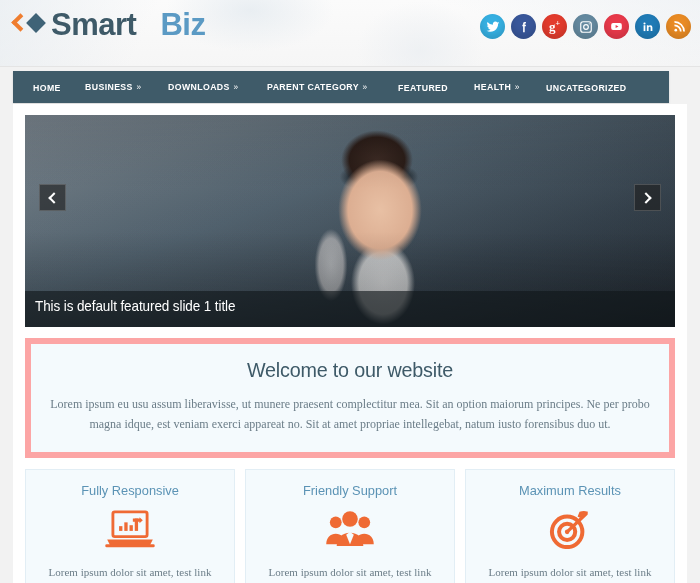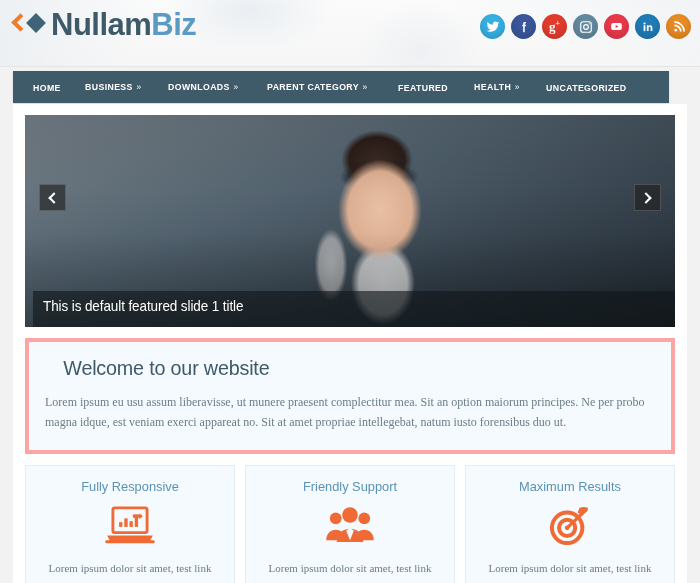--- a/index.html
+++ b/index.html
@@ -35,21 +35,21 @@
     width: 13px; height: 13px;
     border-left: 4px solid #ef7d2f; border-bottom: 4px solid #ef7d2f;
     transform: rotate(45deg);
   }
   .logo-diamond {
     position: absolute; left: 15px; top: 5px;
     width: 14px; height: 14px; background: #3f6377;
     transform: rotate(45deg);
   }
   .logo-smart { color: #3e5a68; }
-  .logo-biz { color: #5b9ac4; }
+  .logo-biz { color: #5b9ac4; margin-left: 24px; }
 
   .social { position: absolute; right: 9px; top: 14px; display: flex; gap: 6px; }
   .soc {
     width: 25px; height: 25px; border-radius: 50%;
     display: flex; align-items: center; justify-content: center;
     color: #fff; font-size: 12px; font-weight: bold;
     box-shadow: inset 0 -4px 7px rgba(0,0,0,0.13);
     cursor: pointer;
   }
   .soc svg { display: block; }
@@ -100,21 +100,21 @@
       linear-gradient(90deg, #4a4a48 0%, #5d6a72 22%, #8d9aa2 48%, #6f7e89 72%, #8e9aa3 100%);
     filter: blur(0.2px);
   }
   .slide-photo::after {
     content: ""; position: absolute; inset: 0;
     background:
       linear-gradient(180deg, rgba(0,0,0,0.10) 0%, rgba(0,0,0,0) 35%),
       linear-gradient(0deg, rgba(0,0,0,0.28) 0%, rgba(0,0,0,0) 45%);
   }
   .slider-caption {
-    position: absolute; left: 8px; right: 0; bottom: 0;
+    position: absolute; left: 0; right: 0; bottom: 0;
     background: rgba(16,22,26,0.62);
     padding: 7px 10px 9px 10px;
     color: #fff;
   }
   .slide-title {
     font-size: 14.5px; font-weight: normal; letter-spacing: -0.1px;
     margin-bottom: 4px; color: #ffffff;
     font-family: "Liberation Sans", sans-serif;
     transform: scaleX(0.93); transform-origin: left center;
   }
@@ -136,22 +136,22 @@
   .arrow-glyph {
     width: 8px; height: 8px;
     border-top: 2px solid #fff; border-right: 2px solid #fff;
   }
   .prev .arrow-glyph { transform: rotate(-135deg); margin-left: 3px; }
   .next .arrow-glyph { transform: rotate(45deg); margin-right: 3px; }
 
   
   .welcome {
     margin-top: 11px; width: 650px;
-    background: #f4fafd; border: 4px solid #fca5a5;
-    padding: 14px 16px 18px 16px; text-align: left;
+    background: #f4fafd; border: 6px solid #fca5a5;
+    padding: 14px 16px 18px 16px; text-align: center;
   }
   .welcome-title {
     color: #3e5a68; font-size: 21px; font-weight: normal;
     margin-bottom: 12px; letter-spacing: -0.2px;
     font-family: "Liberation Sans", sans-serif;
     transform: scaleX(0.94);
   }
   .welcome-text {
     color: #6b7d88; font-size: 12px; line-height: 20px;
     font-family: "Liberation Serif", serif;
@@ -186,21 +186,21 @@
 
 <div class="page">
 
   <div class="header-wrap">
 
     <div class="logo">
       <span class="logo-mark">
         <span class="logo-chevron"></span>
         <span class="logo-diamond"></span>
       </span>
-      <span class="logo-smart">Nullam</span>
+      <span class="logo-smart">Smart</span>
         <span class="logo-biz">Biz</span>
     </div>
 
     <div class="social">
       <a class="soc" style="background:#36b0e2" title="Twitter">
         <svg width="14" height="14" viewBox="0 0 24 24" fill="#fff">
             <path d="M23 5a9 9 0 0 1-2.6.7A4.5 4.5 0 0 0 22.4 3a9 9 0 0 1-2.9 1.1 4.5 4.5 0 0 0-7.7 4.1A12.8 12.8 0 0 1 2.5 3.5a4.5 4.5 0 0 0 1.4 6 4.4 4.4 0 0 1-2-.6 4.5 4.5 0 0 0 3.6 4.4 4.5 4.5 0 0 1-2 .1 4.5 4.5 0 0 0 4.2 3.1A9 9 0 0 1 1 18.4 12.7 12.7 0 0 0 7.9 20c8.3 0 12.8-6.9 12.8-12.8v-.6A9 9 0 0 0 23 5z"></path>
           </svg>
       </a>
       <a class="soc" style="background:#39579a" title="Facebook">

